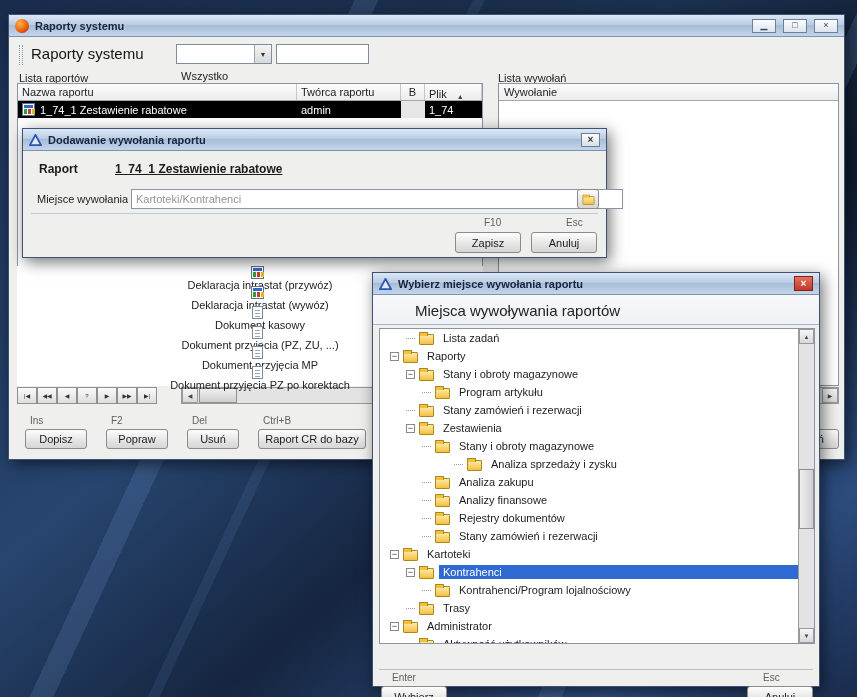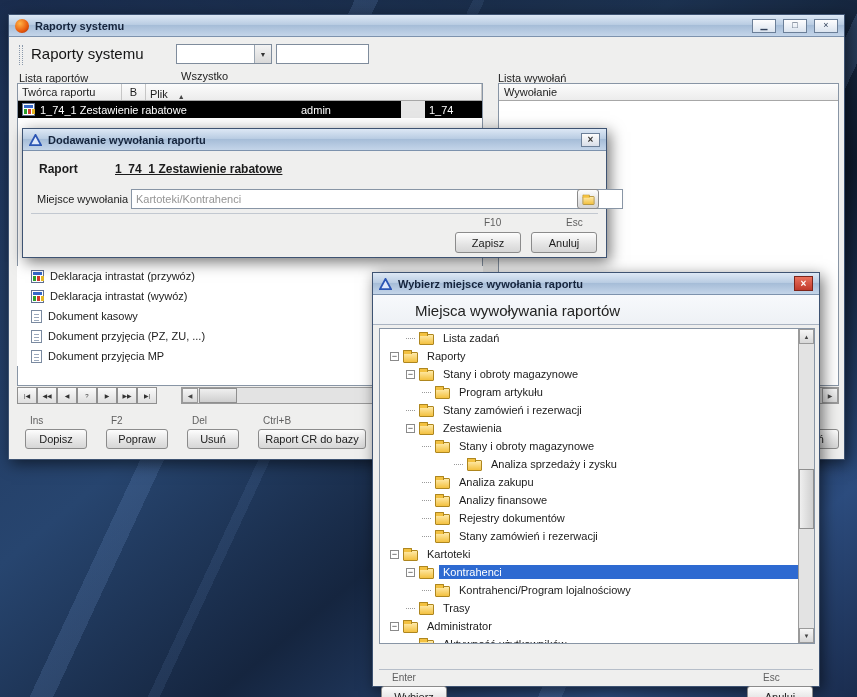--- a/index.html
+++ b/index.html
@@ -60,21 +60,21 @@
   .gh-cell { border-right:1px solid #c6c6c6; display:flex; align-items:center; padding:0 4px;
     white-space:nowrap; overflow:hidden; }
   .gr-row { display:flex; height:17px; }
   .c-name { width:279px; } .c-creator { width:104px; } .c-b { width:24px; justify-content:center; } .c-file { flex:1;align-items:flex-end; }
   .sel-cell { background:#000; color:#fff; display:flex; align-items:center; padding:0 4px;
     white-space:nowrap; overflow:hidden; }
   .sel-b { background:#e6e6e6; }
   .sort-icon { font-size:7px; color:#444; margin-left:10px; }
 
   .grid-body { position:absolute; left:8px; top:251px; width:466px; background:#fff; z-index:2; }
-  .list-row { display:flex; align-items:center; height:20px; padding-left:14px; }
+  .list-row { display:flex; align-items:center; height:20px; padding-left:14px;flex-direction:column; }
   .row-label { margin-left:6px; white-space:nowrap; }
 
   
   .icon-report { position:relative; width:13px; height:13px; background:#fff; border:1px solid #5f6f90; flex:0 0 auto; }
   .icon-report::after { content:""; position:absolute; left:1px; top:1px; right:1px; height:3px; background:#3567c9; }
   .icon-report::before { content:""; position:absolute; left:1px; bottom:1px; width:3px; height:5px;
     background:#2da02d; box-shadow:4px 0 0 #d03a30, 8px 0 0 #e3b622; }
   .icon-doc { position:relative; width:11px; height:13px; background:#fff; border:1px solid #7a8aa0; flex:0 0 auto; }
   .icon-doc::after { content:""; position:absolute; left:2px; top:3px; width:5px; height:1px;
     background:#9aa8bc; box-shadow:0 3px 0 #9aa8bc, 0 6px 0 #9aa8bc; }
@@ -176,20 +176,21 @@
         <span class="combo-btn">▼</span>
       </div>
       <input class="search" value="" style="">
     </div>
 
     <span class="panel-label" id="lbl-reports">Lista raportów</span>
     <span class="panel-label" id="lbl-calls">Lista wywołań</span>
 
     <div class="grid">
       <div class="grid-header">
+        <span class="gh-cell c-name">Nazwa raportu</span>
         <span class="gh-cell c-creator">Twórca raportu</span>
         <span class="gh-cell c-b">B</span>
         <span class="gh-cell c-file">
           <span>Plik</span>
           <span class="sort-icon">▲</span>
         </span>
       </div>
       <div class="gr-row">
         <span class="sel-cell c-name">
           <span class="icon-report" style="margin-right:5px;"></span>
@@ -214,20 +215,24 @@
           <span class="icon-doc"></span>
           <span class="row-label">Dokument kasowy</span>
         </div>
         <div class="list-row">
           <span class="icon-doc"></span>
           <span class="row-label">Dokument przyjęcia (PZ, ZU, ...)</span>
         </div>
         <div class="list-row">
           <span class="icon-doc"></span>
           <span class="row-label">Dokument przyjęcia MP</span>
+        </div>
+        <div class="list-row">
+          <span class="icon-doc"></span>
+          <span class="row-label">Dokument przyjęcia PZ po korektach</span>
         </div>
       </div>
 
     <div class="vcr" id="vcr-left">
       <span style="display:flex;">
           <button class="vcr-btn">|◀</button>
           <button class="vcr-btn">◀◀</button>
           <button class="vcr-btn">◀</button>
           <button class="vcr-btn">?</button>
           <button class="vcr-btn">▶</button>

